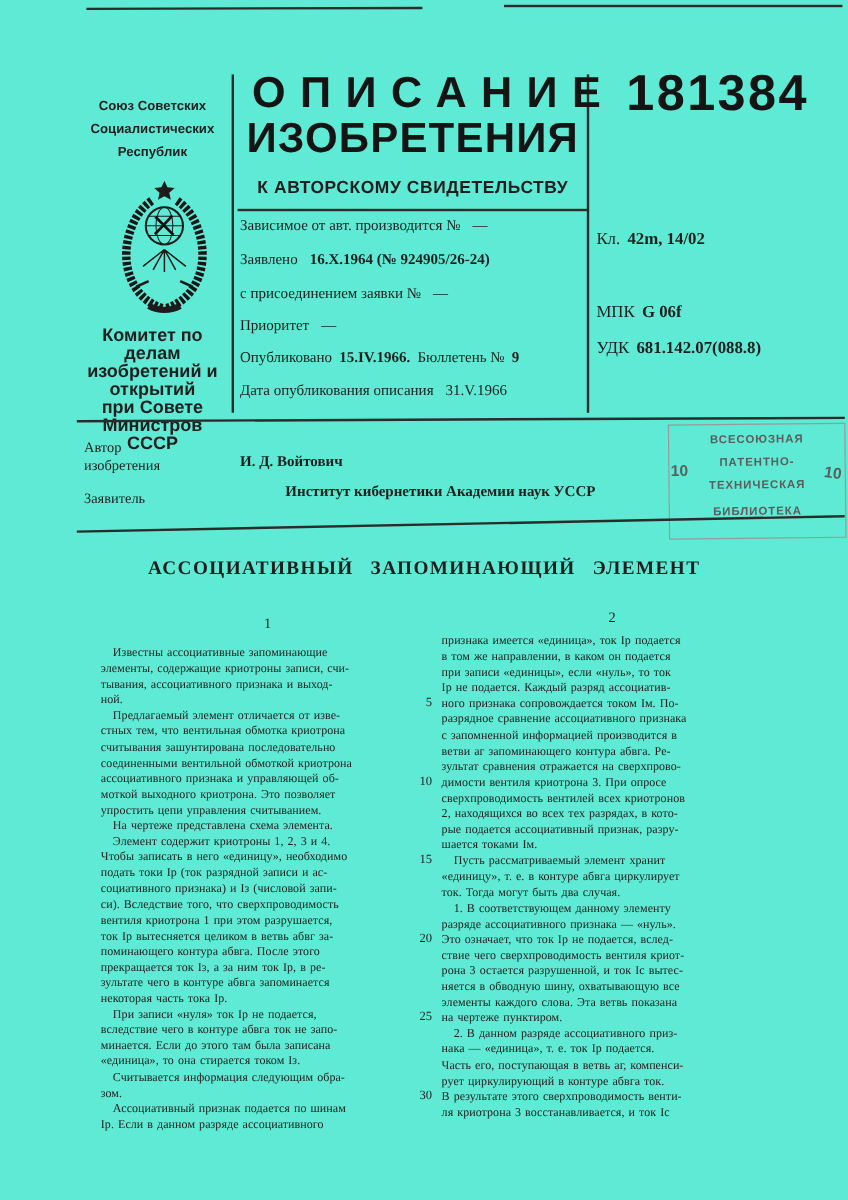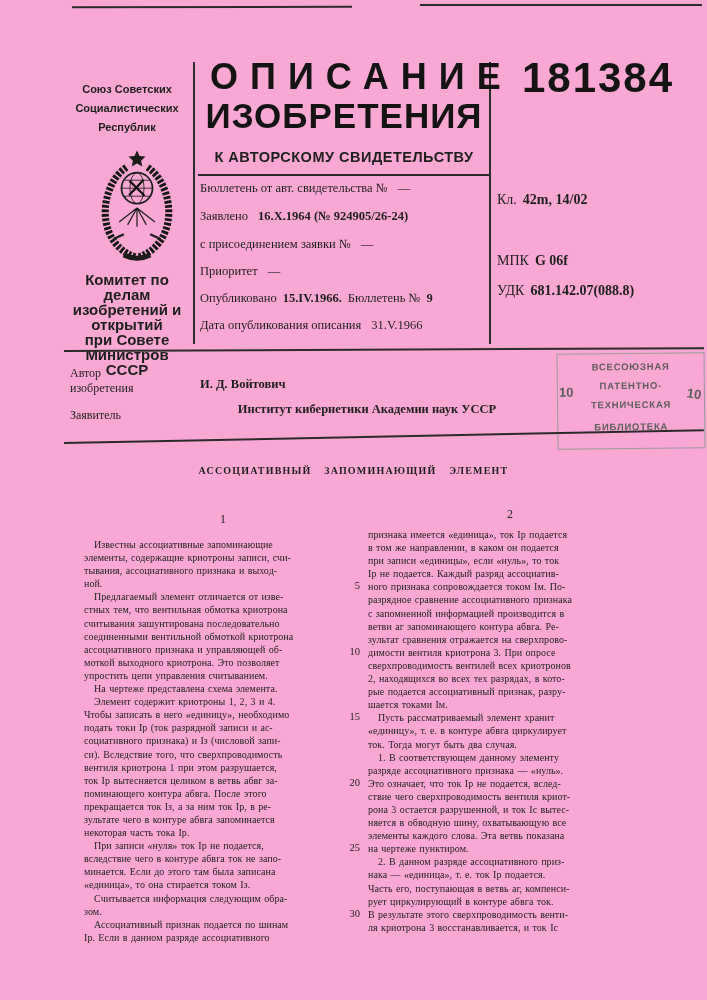--- a/index.html
+++ b/index.html
@@ -1,18 +1,18 @@
 <!DOCTYPE html>
 <html><head>
 <meta charset="utf-8">
 <style>
   html,body { margin:0; padding:0; background:#e8e6e0; }
   .page {
     position:relative; width:707px; height:1000px; margin:0 auto;
-    background:#f9a8d4; color:#1e1e1e; overflow:hidden;
+    background:#5eead4; color:#1e1e1e; overflow:hidden;
     font-family:"Liberation Serif", serif;
   }
   .abs { position:absolute; }
   .rule { background:#2b2b2b; height:2px; }
   .vrule { background:#2b2b2b; width:2px; }
   .sans { font-family:"Liberation Sans", sans-serif; }
   .pre { white-space:pre-line; }
 
   
   #topline1 { left:72px; top:6px; width:280px; transform:rotate(-0.15deg); }
@@ -67,21 +67,21 @@
            border:1.5px solid #9a9a9a; transform:rotate(-0.6deg);
            color:#5d5d5d; font-family:"Liberation Sans", sans-serif; font-weight:bold; }
   .stamp-line { position:absolute; left:14px; width:118px; text-align:center;
                 font-size:9.5px; letter-spacing:0.8px; }
   #st1 { top:7px; } #st2 { top:26px; } #st3 { top:45px; } #st4 { top:67px; }
   .stamp-no-left  { position:absolute; left:1px;  top:30px; font-size:13px; }
   .stamp-no-right { position:absolute; right:3px; top:33px; font-size:13px; transform:rotate(9deg); }
 
   
   .main-title { left:0; top:465px; width:707px; text-align:center;
-                font-weight:bold; font-size:10px; letter-spacing:1.2px; word-spacing:9px; }
+                font-weight:bold; font-size:16px; letter-spacing:1.2px; word-spacing:9px; }
 
   
   .col-head { text-align:center; font-size:12px; }
   #col-head1 { left:84px;  top:512px; width:278px; }
   #col-head2 { left:368px; top:507px; width:284px; }
   .textcol { font-size:10px; line-height:13.1px; white-space:pre-wrap;
              letter-spacing:0.05px; word-spacing:0.8px; color:#222; }
   #col1 { left:84px;  top:538px; width:284px; }
   #col2 { left:368px; top:528px; width:292px; }
   .lineno { position:absolute; left:338px; width:22px; text-align:right; font-size:10.5px; }
@@ -120,21 +120,21 @@
 СССР</div>
 
   <div class="abs vrule" id="vrule-left"></div>
   <div class="abs vrule" id="vrule-right"></div>
 
   <div class="abs doc-title1 sans">ОПИСАНИЕ</div>
   <div class="abs doc-title2 sans">ИЗОБРЕТЕНИЯ</div>
   <div class="abs doc-subtitle sans">К АВТОРСКОМУ СВИДЕТЕЛЬСТВУ</div>
 
   <div class="abs f-row" id="f1">
-    <span>Бюллетень от авт. свидетельства №</span><span class="fv-plain">—</span>
+    <span>Зависимое от авт. производится №</span><span class="fv-plain">—</span>
   </div>
   <div class="abs f-row" id="f2">
     <span>Заявлено</span><span class="fv">16.X.1964 (№ 924905/26-24)</span>
   </div>
   <div class="abs f-row" id="f3">
     <span>с присоединением заявки №</span><span class="fv-plain">—</span>
   </div>
   <div class="abs f-row" id="f4">
     <span>Приоритет</span><span class="fv-plain">—</span>
   </div>

